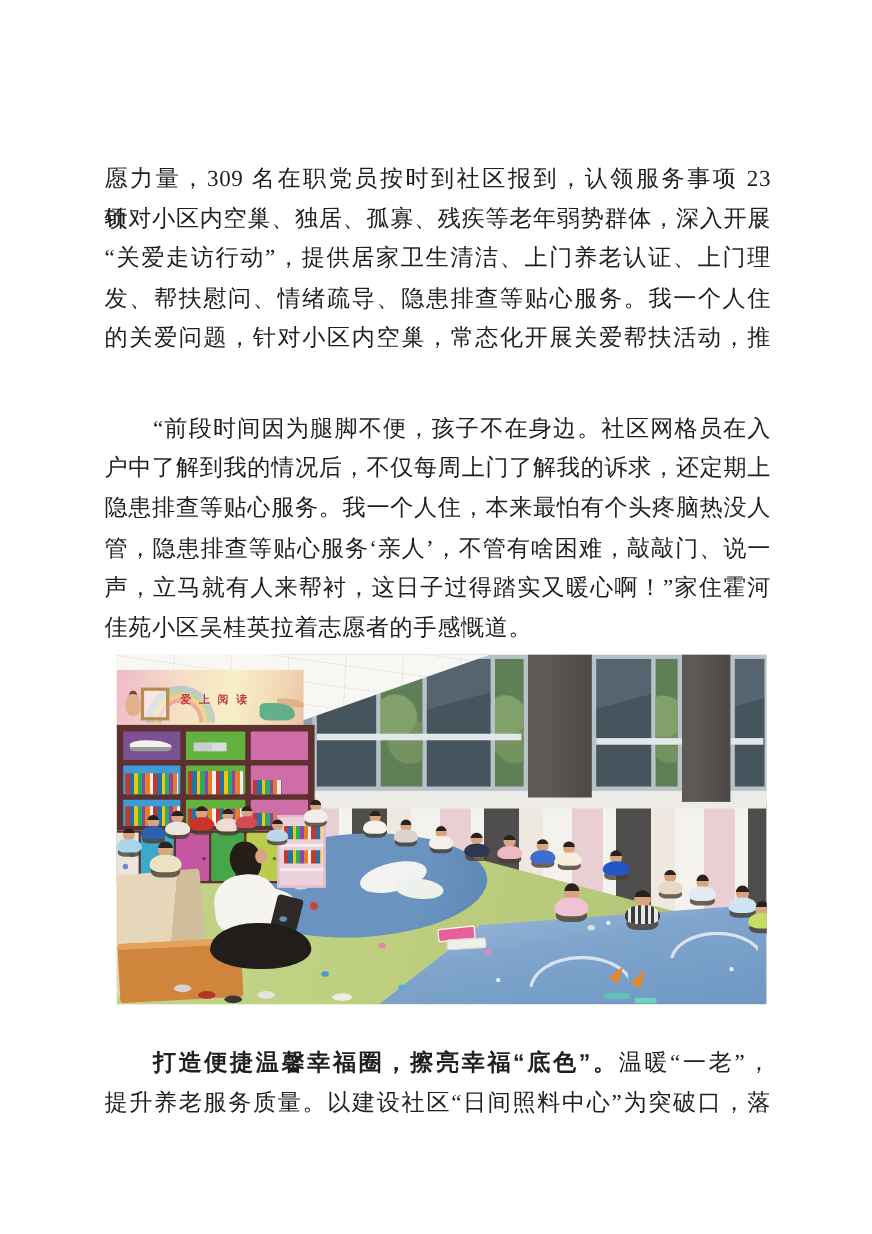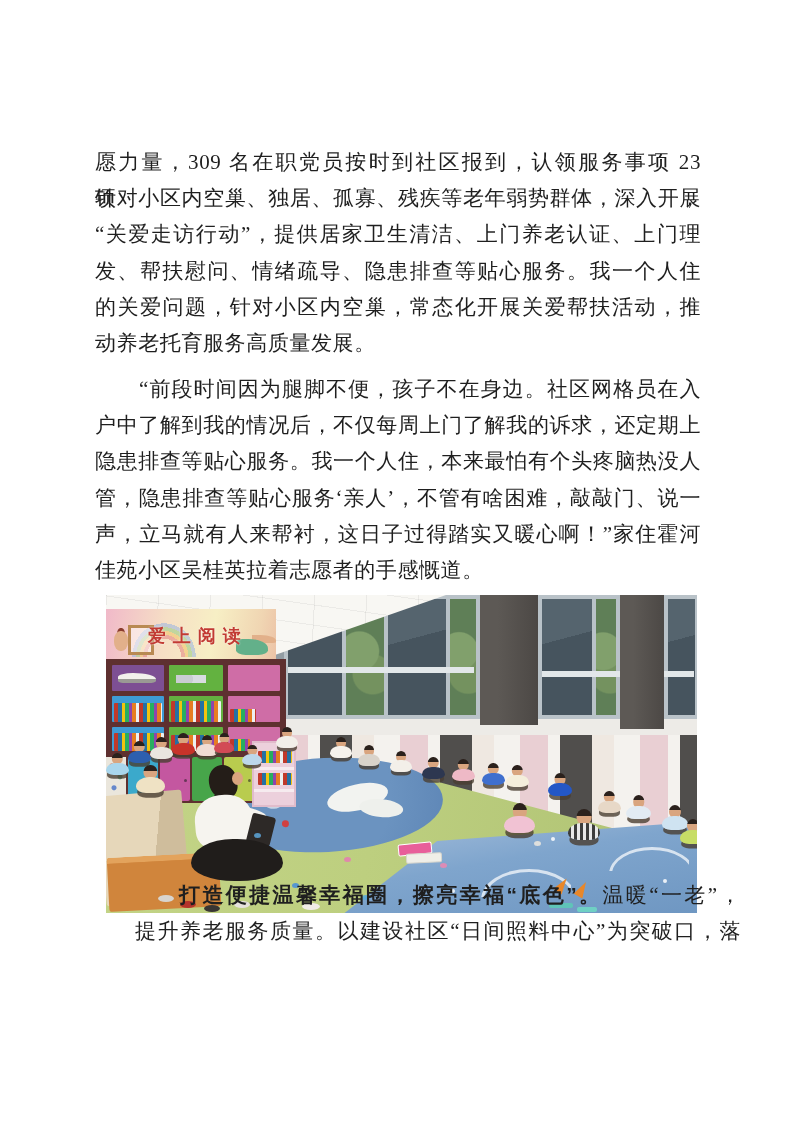--- a/index.html
+++ b/index.html
@@ -6,21 +6,21 @@
   html,body { background:#888; }
   .page {
     position:relative; width:793px; height:1122px; margin:0 auto;
     background:#ffffff; overflow:hidden;
     font-family:"Liberation Serif","DejaVu Serif",serif;
     color:var(--ink,#1f1f1f);
     text-decoration:underline;
   }
   
   .tblock { position:absolute; left:95px; width:606px; }
-  .p1 { top:144px; } .p2 { top:371px; } .p3 { top:877px;margin-left:40px; }
+  .p1 { top:144px; } .p2 { top:371px; } .p3 { top:948px; }
   .tline {
     height:36.2px; line-height:36.2px; font-size:21px;
     white-space:nowrap; letter-spacing:0.6px;
   }
   .just { white-space:normal; text-align:justify; text-align-last:justify; text-justify:inter-character; }
   .indent { text-indent:44px; }
   .bold-lead { font-family:"Liberation Sans","DejaVu Sans",sans-serif; font-weight:700; }
   
   .photo { position:absolute; left:106px; top:595px; width:591px; height:318px;
            overflow:hidden; background:#f0efeb; }
@@ -77,21 +77,21 @@
     border-bottom:16px solid #e8872a; }
   
   .banner { left:0; top:14px; width:170px; height:54px;
     background:linear-gradient(100deg,var(--banner-pink,#f0b9c9) 0%,#f6dfc5 35%,var(--banner-yellow,#f7efc5) 62%,#f0d5b2 88%,#ecc2a6 100%);
   }
   .rainbow { left:26px; top:14px; width:64px; height:34px;
     background:radial-gradient(ellipse at 50% 100%, transparent 0 38%, rgba(225,120,120,.5) 38% 46%,
       rgba(240,190,90,.5) 46% 54%, rgba(140,200,120,.5) 54% 62%, rgba(130,170,230,.45) 62% 70%, transparent 70%); }
   .banner-text { position:absolute; left:54%; top:50%; transform:translate(-50%,-50%);
     font-family:"Liberation Sans","DejaVu Sans",sans-serif; font-weight:700;
-    font-size:18px; letter-spacing:7px; color:#c23a33; white-space:nowrap;
+    font-size:10px; letter-spacing:7px; color:#c23a33; white-space:nowrap;
     text-shadow:0 0 2px rgba(255,255,255,.9); }
   .fig-girl { left:8px; top:22px; width:14px; height:20px; background:#e2b08a; border-radius:45%;
     box-shadow:0 -6px 0 -3px #8a3c2e; }
   .fig-window { left:22px; top:16px; width:26px; height:30px; border:3px solid #b98a52; background:rgba(255,255,255,.5); }
   .fig-reader { left:130px; top:30px; width:32px; height:16px; background:#63b08a;
     border-radius:20% 60% 30% 30%; box-shadow:12px -8px 0 -4px #e2b08a; }
   .shelf { left:0; top:64px; width:180px; height:96px; background:var(--shelf-wood,#5e3030); }
   .panel { border-radius:1px; }
   .books { background:repeating-linear-gradient(90deg,
       #c0392b 0 4px,#2471a3 4px 8px,#f1c40f 8px 11px,#27ae60 11px 15px,
@@ -146,21 +146,20 @@
 <body>
 
 <div class="page">
 
   <div class="tblock p1">
     <div class="tline just">愿力量，309 名在职党员按时到社区报到，认领服务事项 23 项，</div>
     <div class="tline just">针对小区内空巢、独居、孤寡、残疾等老年弱势群体，深入开展</div>
     <div class="tline just">“关爱走访行动”，提供居家卫生清洁、上门养老认证、上门理</div>
     <div class="tline just">发、帮扶慰问、情绪疏导、隐患排查等贴心服务。我一个人住</div>
     <div class="tline just">的关爱问题，针对小区内空巢，常态化开展关爱帮扶活动，推</div>
-    <div class="tline">动养老托育服务高质量发展。</div>
   </div>
 
   <div class="tblock p2">
     <div class="tline just indent">“前段时间因为腿脚不便，孩子不在身边。社区网格员在入</div>
     <div class="tline just">户中了解到我的情况后，不仅每周上门了解我的诉求，还定期上</div>
     <div class="tline just">隐患排查等贴心服务。我一个人住，本来最怕有个头疼脑热没人</div>
     <div class="tline just">管，隐患排查等贴心服务‘亲人’，不管有啥困难，敲敲门、说一</div>
     <div class="tline just">声，立马就有人来帮衬，这日子过得踏实又暖心啊！”家住霍河</div>
     <div class="tline">佳苑小区吴桂英拉着志愿者的手感慨道。</div>
   </div>

